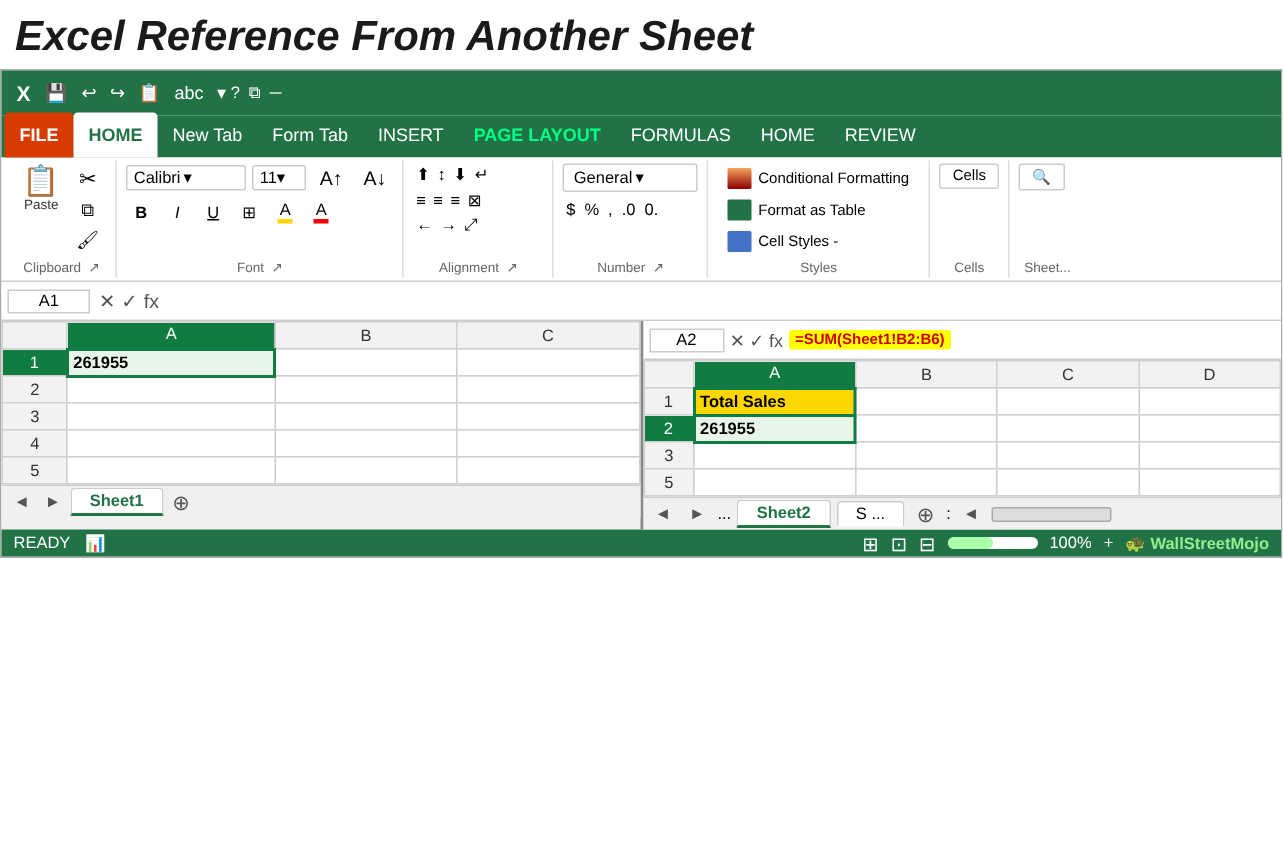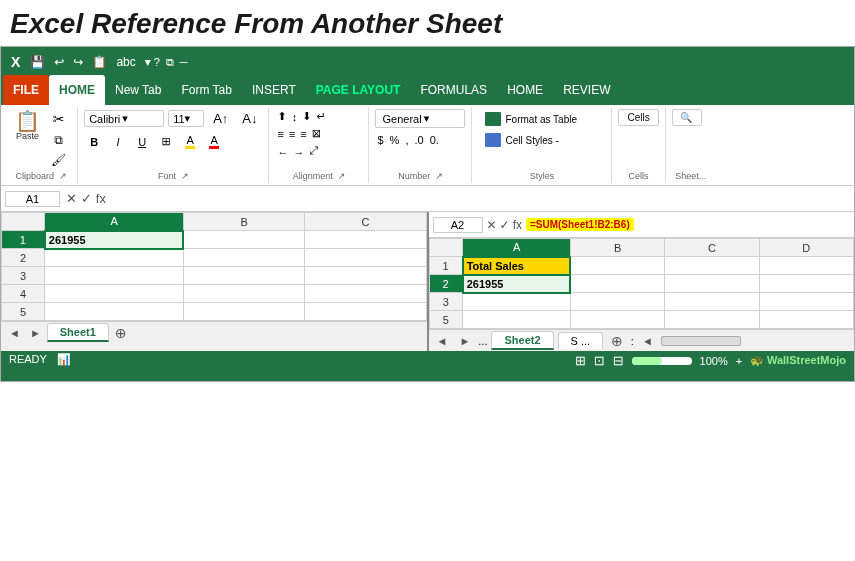--- a/index.html
+++ b/index.html
@@ -162,23 +162,23 @@
     .sheet-tab.active { background: #fff; font-weight: bold; color: #217346; border-bottom: 2px solid #217346; }
     .nav-arrow { font-size: 11px; cursor: pointer; padding: 2px 4px; color: #555; }
     .add-sheet { font-size: 14px; cursor: pointer; padding: 2px 4px; color: #555; }
 
     
     .status-bar {
       background: #217346;
       color: white;
       font-size: 11px;
       display: flex;
-      align-items: flex-start;
+      align-items: center;
       padding: 2px 8px;
-      height: 30px;
+      height: 18px;
       gap: 10px;
     }
     .status-right { margin-left: auto; display: flex; gap: 8px; align-items: center; }
     .status-icon { font-size: 13px; cursor: pointer; }
     .zoom-bar { width: 60px; height: 8px; background: #fff; border-radius: 4px; position: relative; }
     .zoom-fill { width: 50%; height: 100%; background: #aaffaa; border-radius: 4px; }
 
     
     .right-section { flex: 1; display: flex; flex-direction: column; }
 
@@ -330,20 +330,24 @@
           <button class="align-btn">.0</button>
           <button class="align-btn">0.</button>
         </div>
       </div>
       <div class="ribbon-group-label">Number &nbsp;↗</div>
     </div>
 
     <div class="ribbon-group" style="min-width:140px;">
       <div class="ribbon-group-content" style="flex-direction:column; gap:1px;">
         <button class="styles-btn">
+          <span class="cond-fmt-icon"></span>
+          <span>Conditional Formatting</span>
+        </button>
+        <button class="styles-btn">
           <span class="fmt-table-icon"></span>
           <span>Format as Table</span>
         </button>
         <button class="styles-btn">
           <span class="cell-styles-icon"></span>
           <span>Cell Styles -</span>
         </button>
       </div>
       <div class="ribbon-group-label">Styles</div>
     </div>

